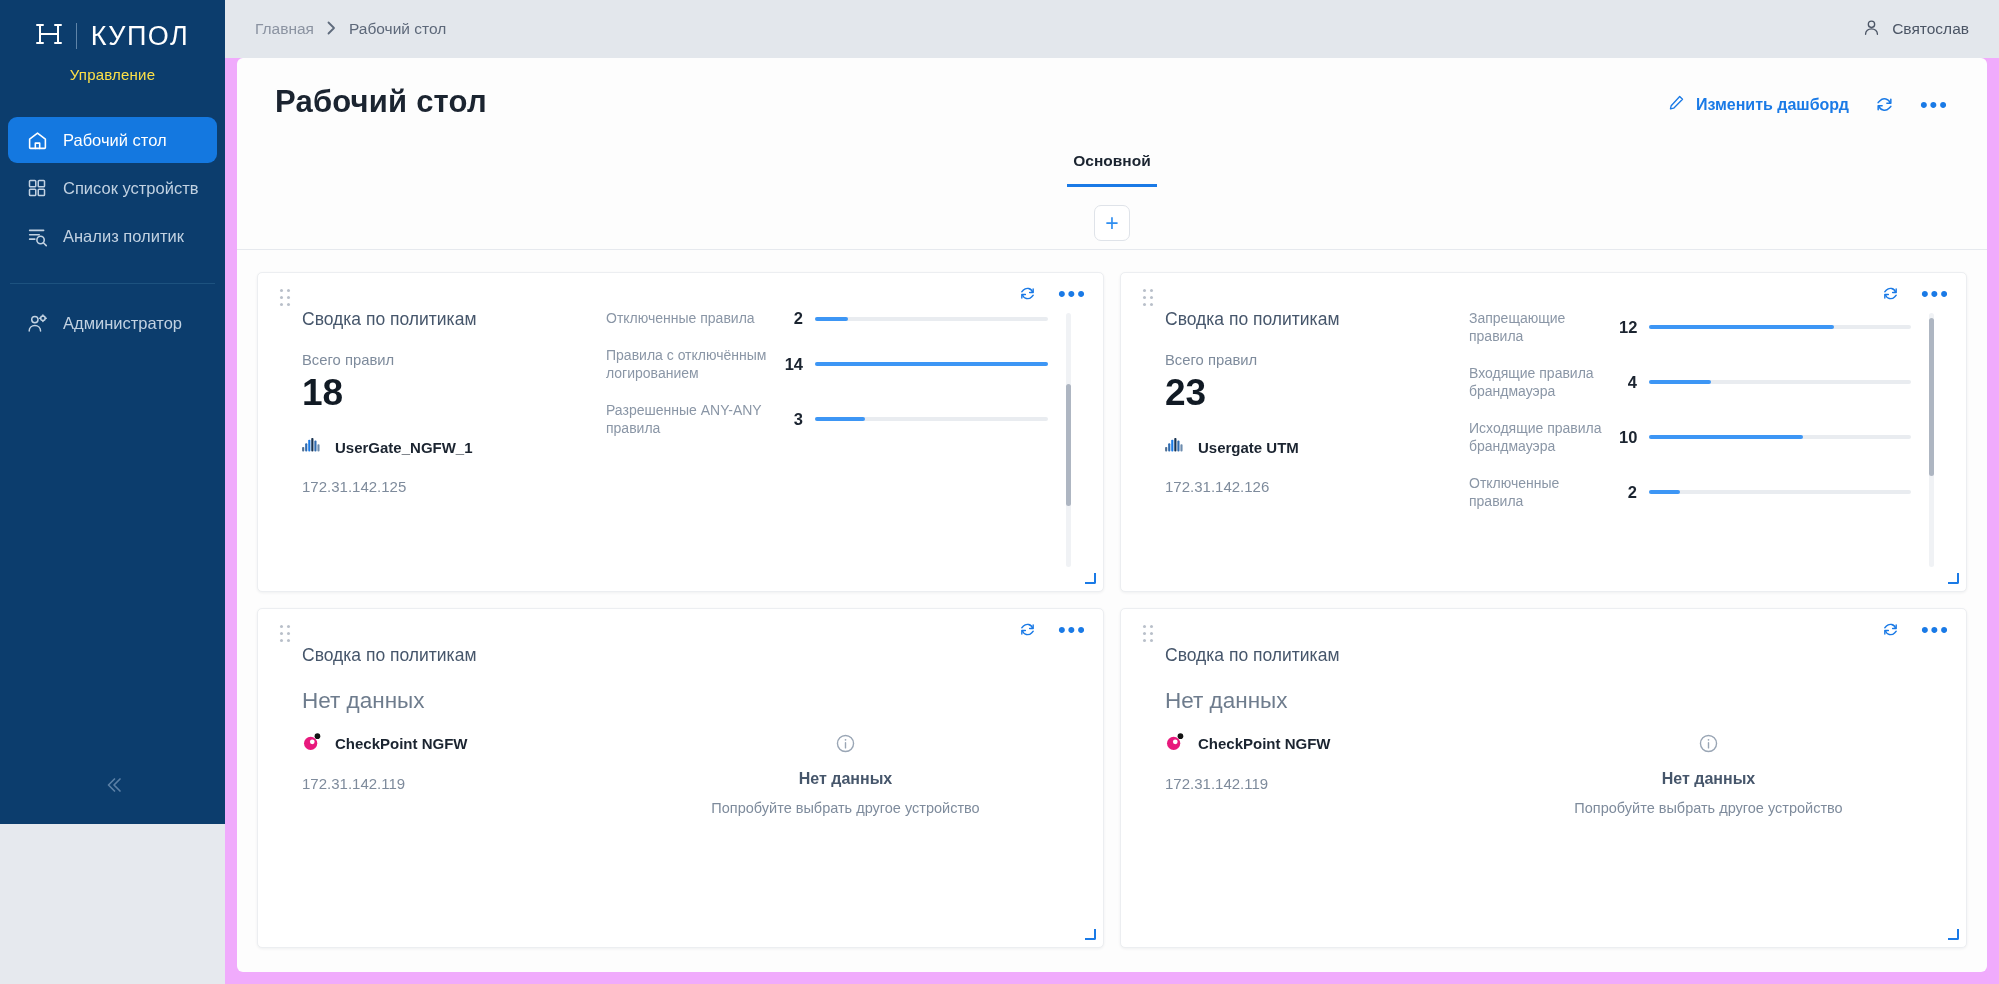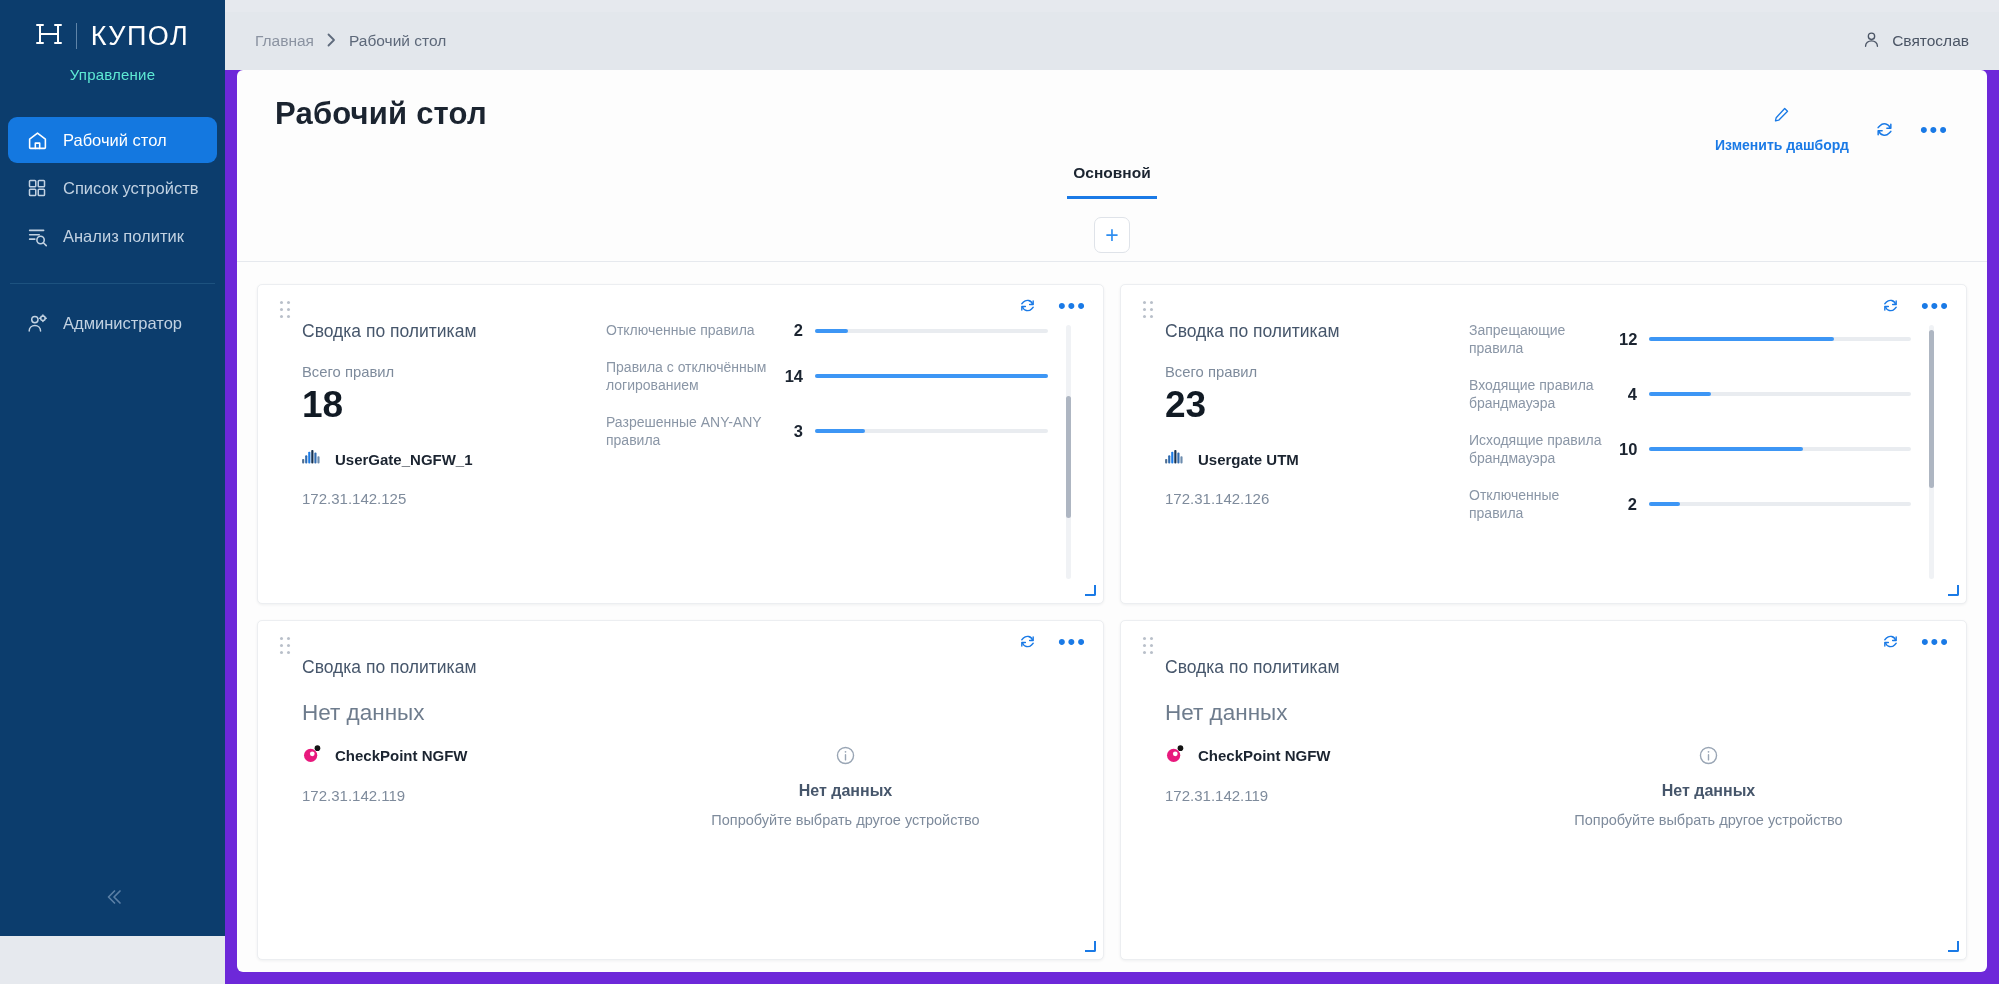--- a/index.html
+++ b/index.html
@@ -8,58 +8,58 @@
     width: 1999px; height: 984px;
     font-family: "Liberation Sans", "DejaVu Sans", sans-serif;
     background: #e6e9ee;
     overflow: hidden;
     -webkit-font-smoothing: antialiased;
   }
   .app { display: flex; width: 1999px; height: 984px; }
 
   
   .sidebar {
-    width: 225px; min-width: 225px; height: 936px;
+    width: 225px; min-width: 225px; height: 824px;
     background: #0b3c6b;
     background: #0c3d6d;
     display: flex; flex-direction: column;
     position: relative;
   }
   .brand {
     height: 58px; display: flex; align-items: center; justify-content: center;
     gap: 14px; padding-top: 14px;
   }
   .brand-mark { display: block; }
   .brand-sep { width: 1px; height: 26px; background: #5f84a8; }
   .brand-name {
     color: #fff; font-size: 27px; letter-spacing: 1.5px; font-weight: 400;
     line-height: 1;
   }
   .brand-sub {
-    text-align: center; color: #5eead4; font-size: 15px; margin-top: 8px;
+    text-align: center; color: #fde047; font-size: 15px; margin-top: 8px;
     letter-spacing: .2px;
   }
   .nav { margin-top: 34px; padding: 0 8px; }
   .nav-item {
     display: flex; align-items: center; gap: 15px;
     height: 46px; padding: 0 18px; border-radius: 9px;
     color: #c2d2e2; font-size: 16.5px; cursor: pointer;
     margin-bottom: 2px;
   }
   .nav-item.active { background: #1478e0; color: #ffffff; }
   .nav-item .ni { width: 22px; height: 22px; display: flex; align-items: center; justify-content: center; flex: none; }
   .nav-sep { height: 1px; background: #1d527f; margin: 22px 10px 16px 10px; }
   .collapse-btn {
     position: absolute; bottom: 14px; left: 0; right: 0;
     display: flex; align-items: center; justify-content: center;
     height: 46px; cursor: pointer; color: #5b7fa5;
   }
 
   
-  .right { flex: 1; display: flex; flex-direction: column; min-width: 0; background:#6d28d9;margin-top:12px; }
+  .right { flex: 1; display: flex; flex-direction: column; min-width: 0; background:#f0abfc; }
 
   .topbar {
     height: 58px; min-height: 58px; display: flex; align-items: center;
     padding: 0 30px 0 30px; background: #e3e7ec;
   }
   .crumbs { display: flex; align-items: center; gap: 13px; font-size: 15.5px; color: #8b93a1; }
   .crumb-sep { color: #5f6b7c; font-size: 13px; }
   .crumb.current { color: #5d6879; }
   .topbar-spacer { flex: 1; }
   .user { display: flex; align-items: center; gap: 11px; color: #4b5565; font-size: 15.5px; }
@@ -67,21 +67,21 @@
   .content-shell { flex: 1; padding: 0 12px 12px 12px; min-height: 0; display: flex; }
   .content {
     flex: 1; background: #fdfdfd; border-radius: 6px; display: flex; flex-direction: column;
     min-width: 0; overflow: hidden;
   }
 
   .page-head { padding: 26px 38px 0 38px; }
   .page-title { font-size: 31px; font-weight: 700; color: #1b2430; margin: 0 0 22px 0; letter-spacing: .2px;}
   .page-head-row { display: flex; align-items: flex-start; }
   .head-actions { display: flex; align-items: center; gap: 26px; padding-top: 10px; }
-  .edit-dash { display: flex; align-items: center; gap: 11px; color: #1a7ae6; font-size: 14px; font-weight: 700; cursor: pointer; flex-direction: column; }
+  .edit-dash { display: flex; align-items: center; gap: 11px; color: #1a7ae6; font-size: 16px; font-weight: 700; cursor: pointer; }
   .icon-btn { cursor: pointer; display: flex; align-items: center; justify-content: center; color: #1a7ae6; }
   .dots { letter-spacing: 2px; font-size: 22px; line-height: 10px; color: #1a7ae6; }
 
   .tabs { display: flex; align-items: center; gap: 18px; margin-top: 4px; flex-direction: column; }
   .tab {
     font-size: 15.5px; color: #1b2430; font-weight: 700; padding: 6px 6px 14px 6px;
     border-bottom: 3px solid transparent; cursor: pointer;
   }
   .tab.active { border-bottom-color: #1a7ae6; }
   .tab-add {

